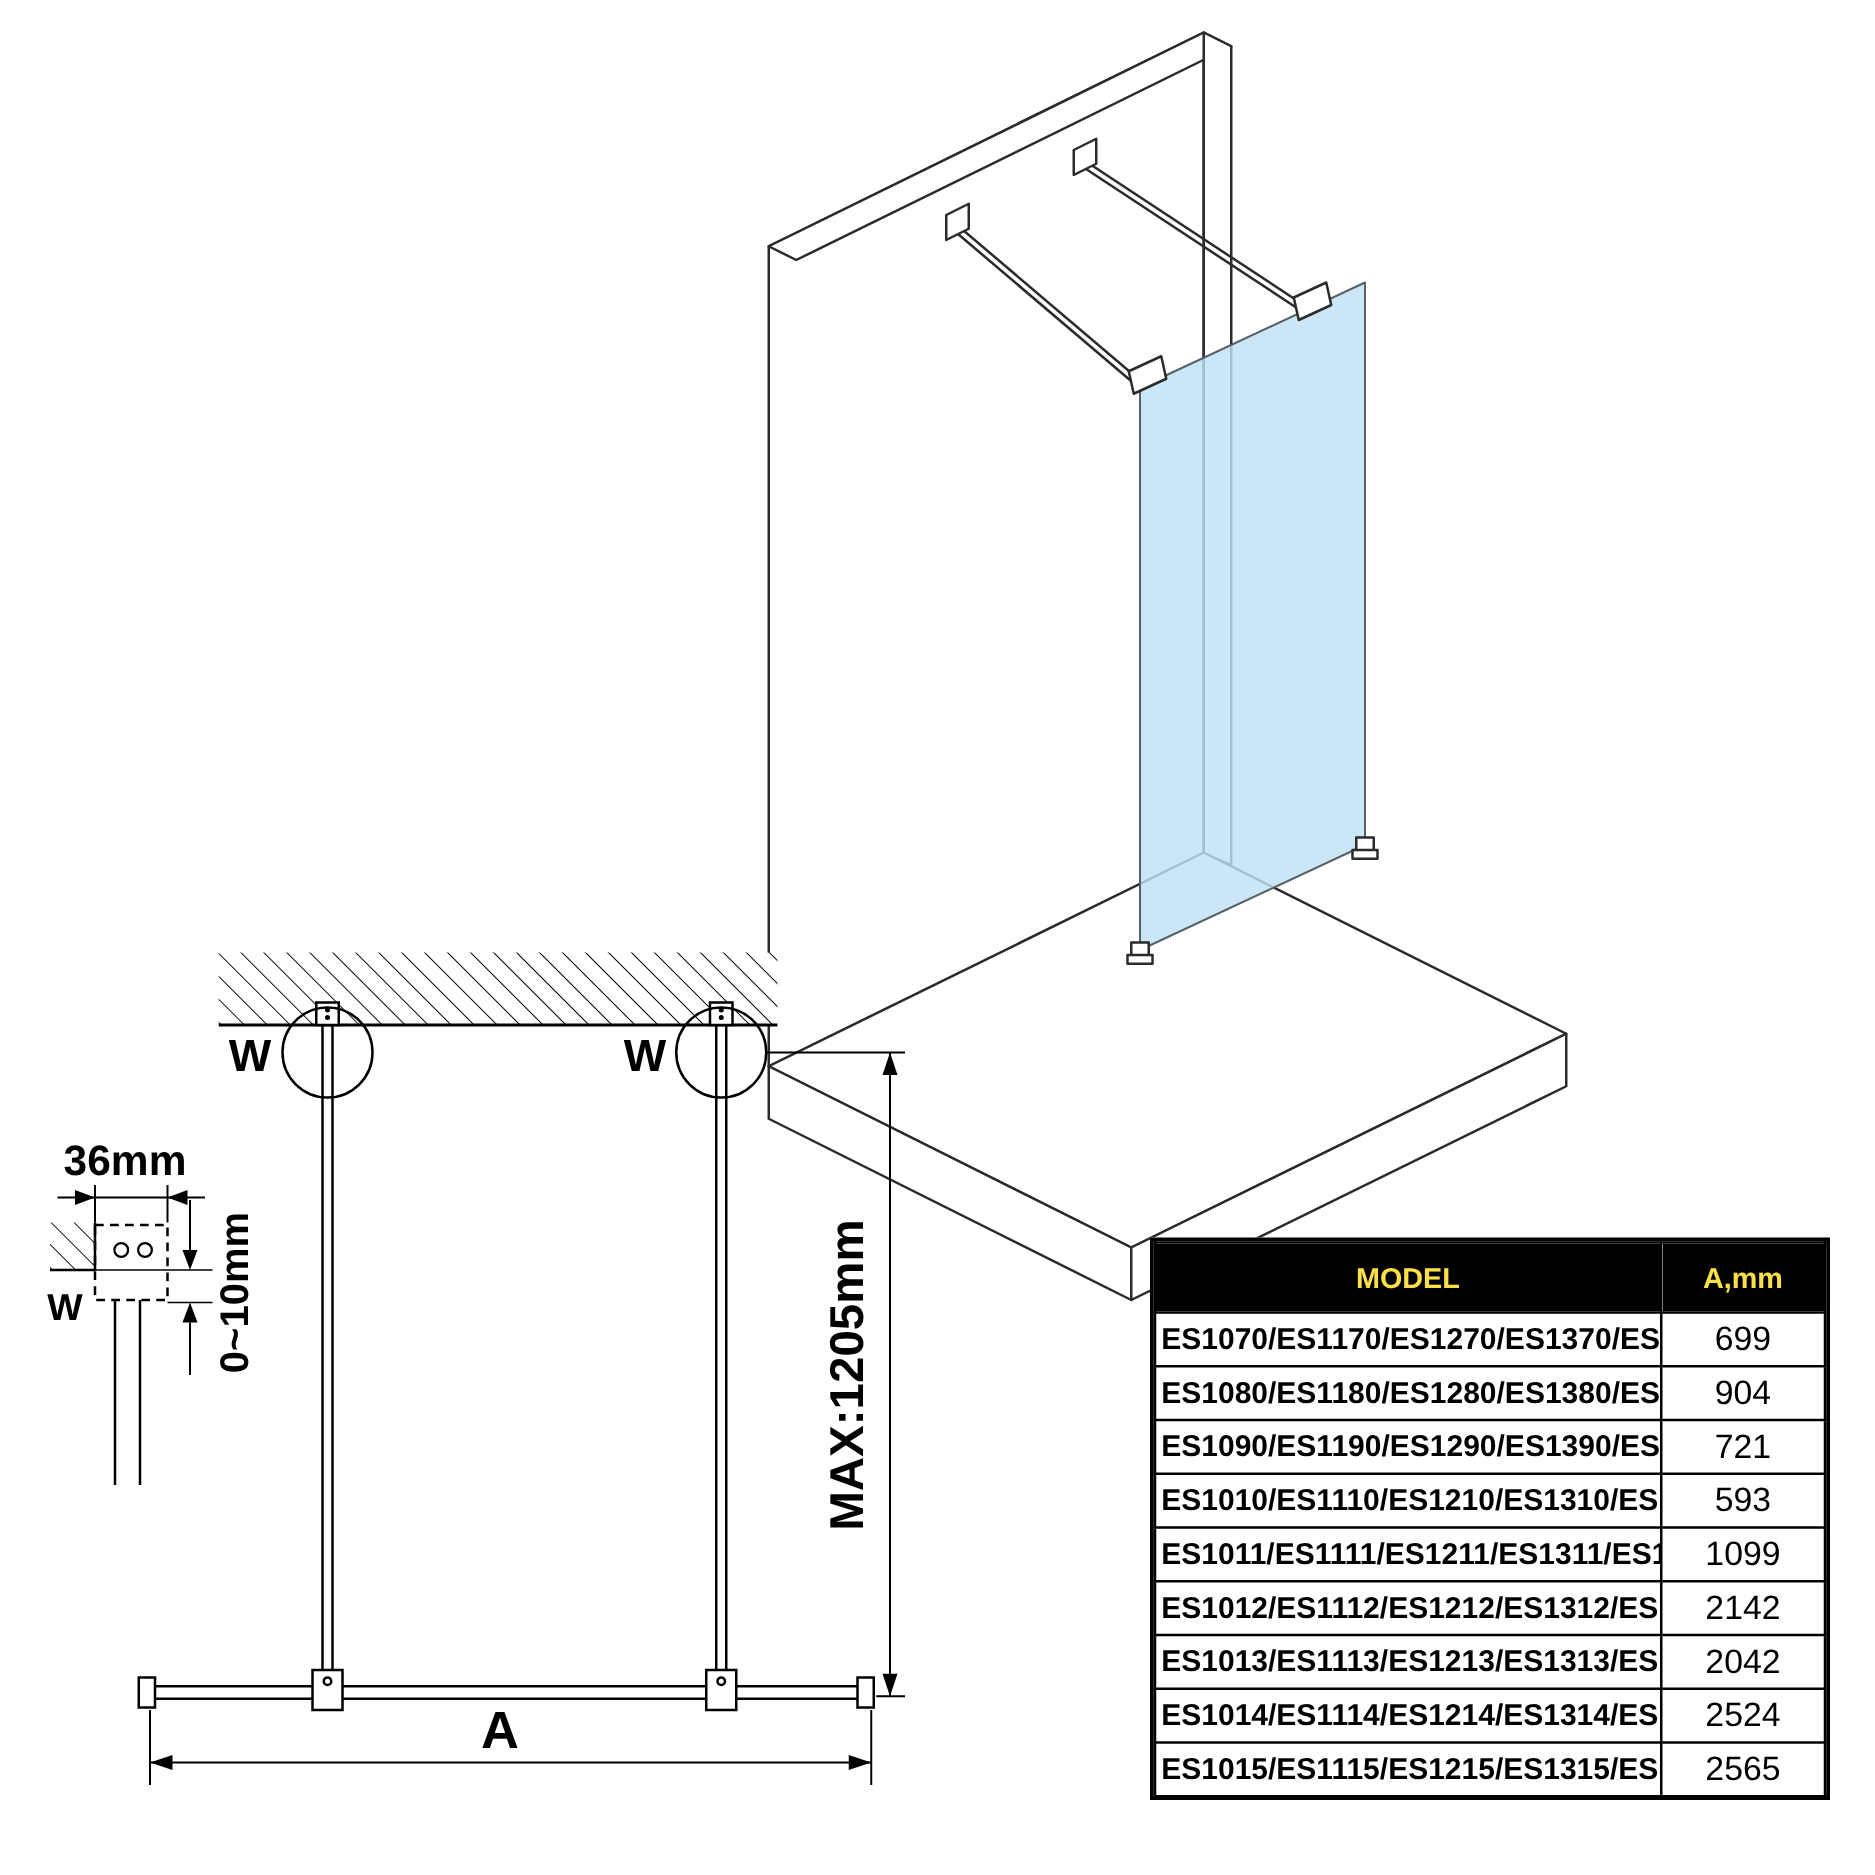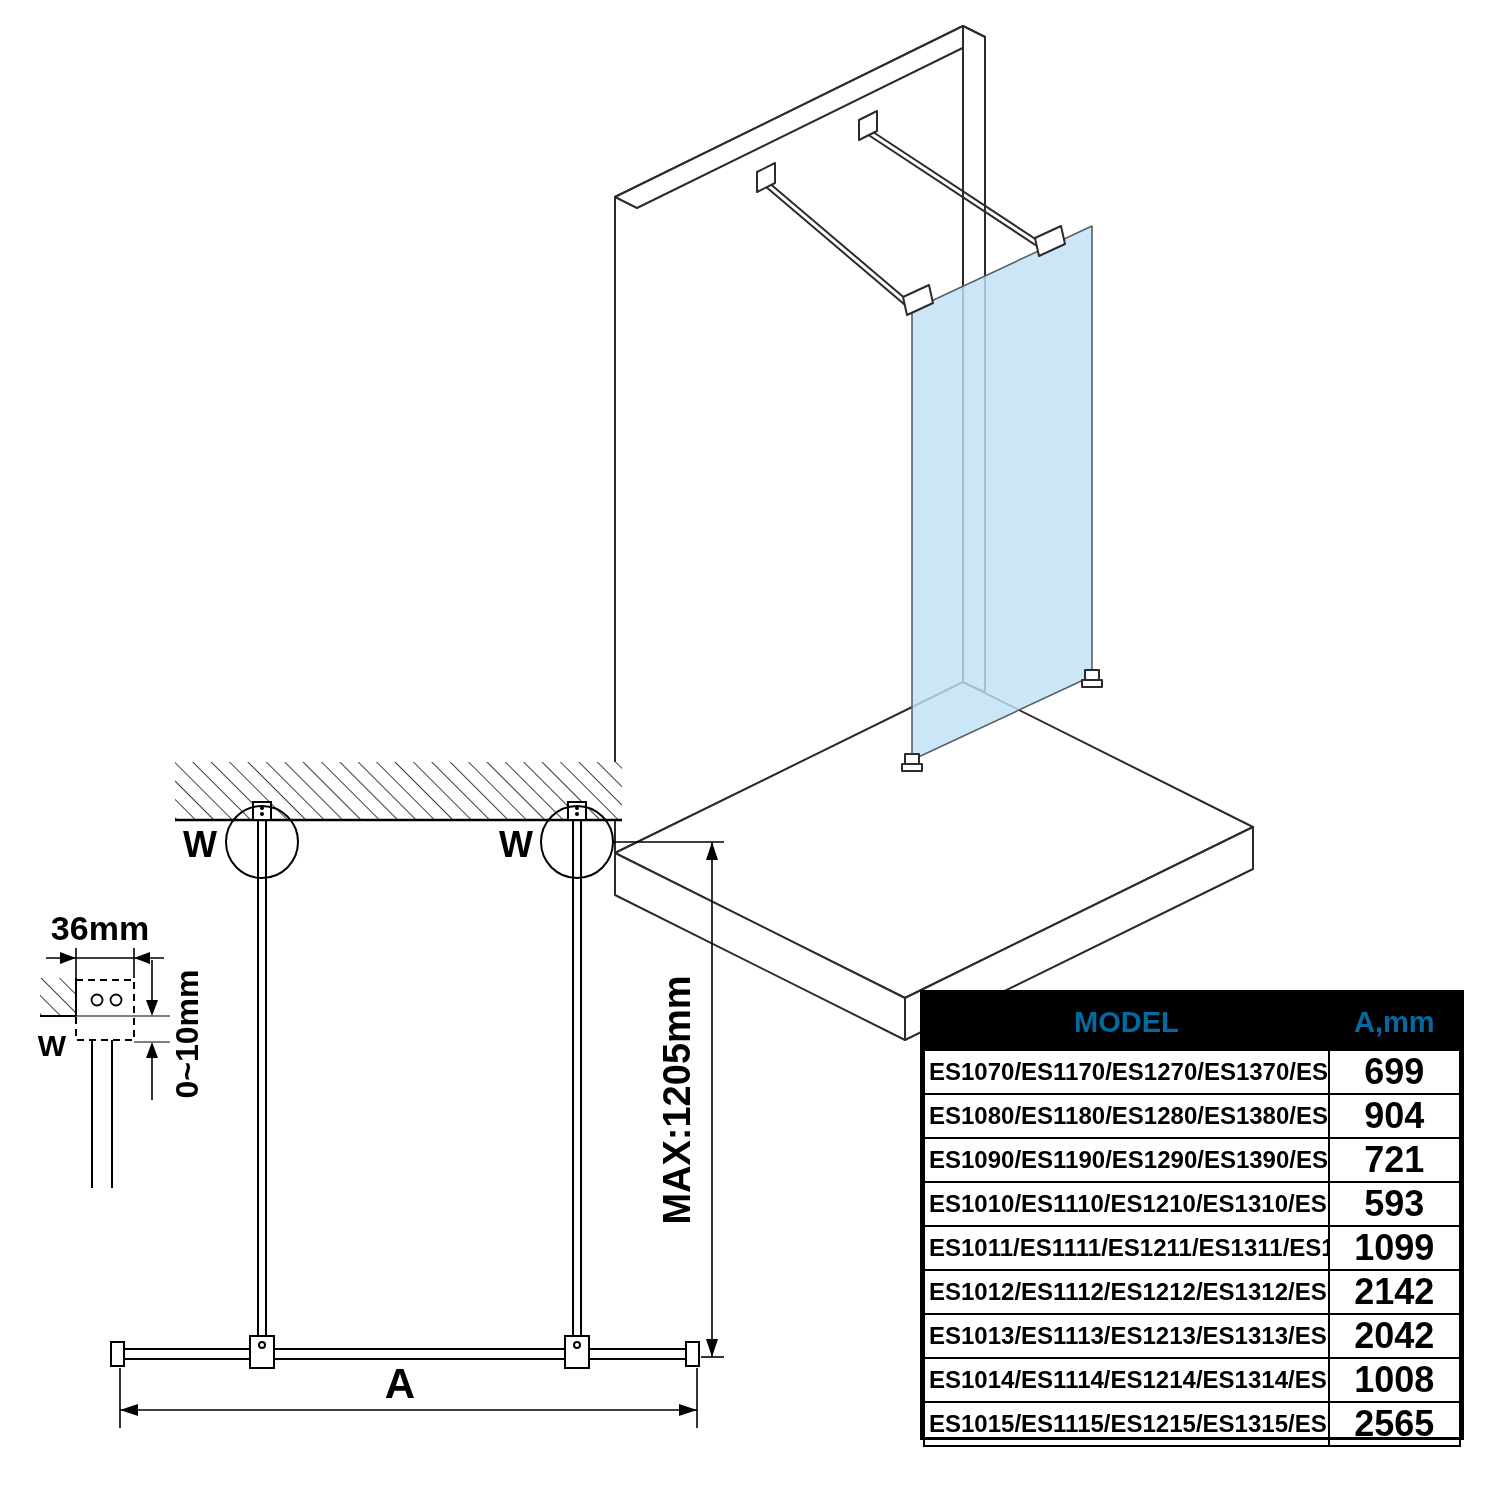--- a/index.html
+++ b/index.html
@@ -27,38 +27,38 @@
     border: 3px solid #000000;
     background: #ffffff;
   }
   table.model-table {
     width: 100%; height: 100%;
     border-collapse: collapse;
     table-layout: fixed;
   }
   .model-table th {
     background: #000000;
-    color: #0369a1;
-    font-size: 29px;
+    color: #fde047;
+    font-size: 23px;
     font-weight: bold;
   }
   .model-table th, .model-table td {
     border: 2px solid #000000;
     text-align: center;
     vertical-align: middle;
     padding: 0 4px;
     overflow: hidden;
     white-space: nowrap;
   }
   .model-table thead tr { height: 56px; }
   .model-table tbody tr { height: 43px; }
   .model-table col.c-model { width: 75.5%; }
   .model-table col.c-a { width: 24.5%; }
   td.model-cell { font-size: 24px; font-weight: bold; }
-  td.a-cell { font-size: 36px; font-weight: bold; }
+  td.a-cell { font-size: 27px; font-weight: normal; }
 </style>
 </head>
 <body>
 
 <div class="canvas">
 
   <svg class="drawing" width="1500" height="1500" viewBox="0 0 1500 1500">
     <defs>
       <pattern id="hatch" patternUnits="userSpaceOnUse" width="13" height="13" patternTransform="rotate(-45)">
         <rect width="13" height="13" fill="#ffffff"></rect>
@@ -238,21 +238,21 @@
         <tr>
           <td class="model-cell">ES1012/ES1112/ES1212/ES1312/ES1512</td>
           <td class="a-cell">2142</td>
         </tr>
         <tr>
           <td class="model-cell">ES1013/ES1113/ES1213/ES1313/ES1513</td>
           <td class="a-cell">2042</td>
         </tr>
         <tr>
           <td class="model-cell">ES1014/ES1114/ES1214/ES1314/ES1514</td>
-          <td class="a-cell">1008</td>
+          <td class="a-cell">2524</td>
         </tr>
         <tr>
           <td class="model-cell">ES1015/ES1115/ES1215/ES1315/ES1515</td>
           <td class="a-cell">2565</td>
         </tr>
       </tbody>
     </table>
   </div>
 
 </div>

